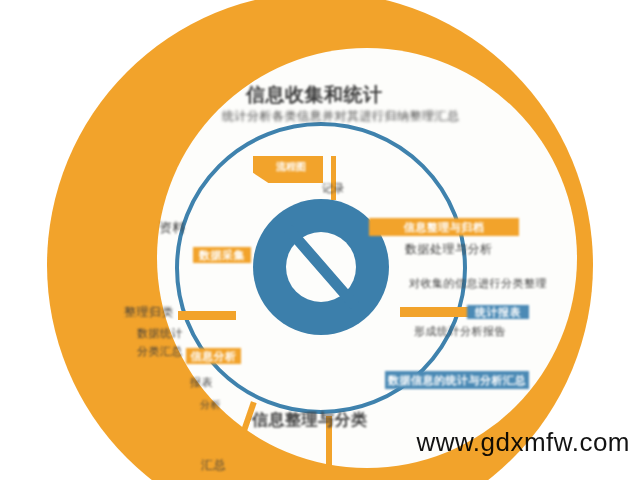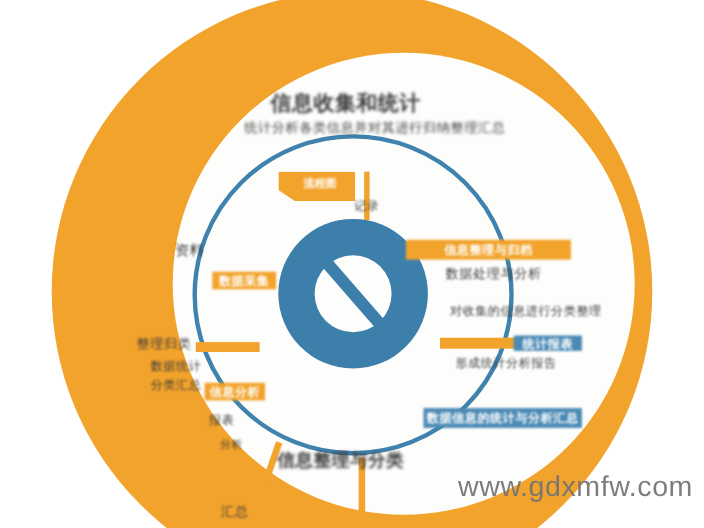--- a/index.html
+++ b/index.html
@@ -160,21 +160,21 @@
     filter: blur(1.05px);
     white-space: nowrap;
   }
 
   
   .watermark {
     position: absolute;
     right: 10px;
     bottom: 22px;
     font-size: 26px;
-    color: #737373;
+    color: #000000;
     opacity: 0.92;
     letter-spacing: 0.5px;
     font-family: "Liberation Sans", sans-serif;
     filter: blur(0.25px);
     white-space: nowrap;
   }
 </style>
 </head>
 <body>
 

